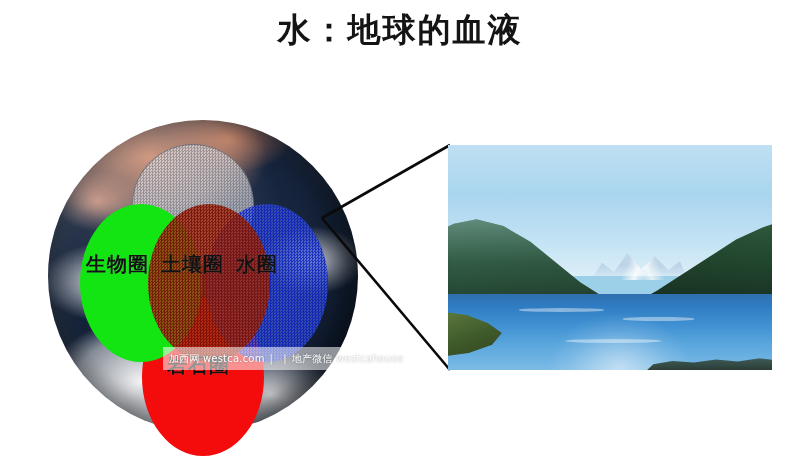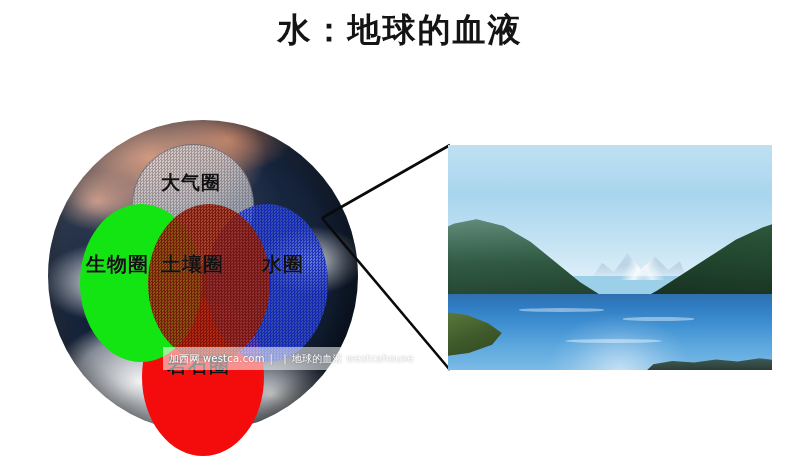--- a/index.html
+++ b/index.html
@@ -123,21 +123,21 @@
     font-family: "DejaVu Serif", "Liberation Serif", serif;
     font-weight: 700;
     color: #121212;
     white-space: pre;
     letter-spacing: 1px;
     text-shadow: 0 0 1px rgba(255,255,255,.25);
   }
   #lbl-atmos { left: 113px; top: 50px;  font-size: 19px; }
   #lbl-bio   { left: 38px;  top: 131px; font-size: 20px; }
   #lbl-soil  { left: 113px; top: 131px; font-size: 20px; }
-  #lbl-hydro { left: 214px; top: 131px; font-size: 20px; }
+  #lbl-hydro { left: 188px; top: 131px; font-size: 20px; }
   #lbl-litho { left: 119px; top: 232px; font-size: 20px; }
 
   
   #callout {
     position: absolute;
     left: 300px;
     top: 130px;
     width: 170px;
     height: 255px;
     overflow: visible;
@@ -249,21 +249,20 @@
 
   <div id="globe-wrap">
     <div id="globe"></div>
 
     <div class="venn" id="c-atmos"></div>
     <div class="venn" id="c-litho"></div>
     <div class="venn" id="c-bio"></div>
     <div class="venn" id="c-hydro"></div>
     <div class="venn" id="c-soil"></div>
 
-    <div class="venn-label" id="lbl-atmos">大气圈</div>
     <div class="venn-label" id="lbl-bio">生物圈</div>
     <div class="venn-label" id="lbl-soil">土壤圈</div>
     <div class="venn-label" id="lbl-hydro">水圈</div>
     <div class="venn-label" id="lbl-litho">岩石圈</div>
   </div>
 
   <svg id="callout" viewBox="0 0 170 255">
     <line x1="22" y1="88" x2="150" y2="15" stroke="#0a0a0a" stroke-width="2.6"></line>
     <line x1="22" y1="88" x2="150" y2="240" stroke="#0a0a0a" stroke-width="2.6"></line>
   </svg>
@@ -281,16 +280,16 @@
     <div class="ph ph-ripple" style="left:54%; bottom:22%; width:22%; height:1.4%;"></div>
     <div class="ph ph-ripple" style="left:36%; bottom:12%; width:30%; height:1.8%;"></div>
     <div class="ph" id="ph-spit"></div>
     <div class="ph" id="ph-shore"></div>
   </div>
 
   <div id="watermark">
     <span class="wm-seg">加西网 westca.com</span>
     <span class="wm-sep">|</span>
     <span class="wm-sep">|</span>
-    <span class="wm-seg">地球的血液 westcahouse</span>
+    <span class="wm-seg">地产微信 westcahouse</span>
   </div>
 
 </div>
 
 </body></html>

